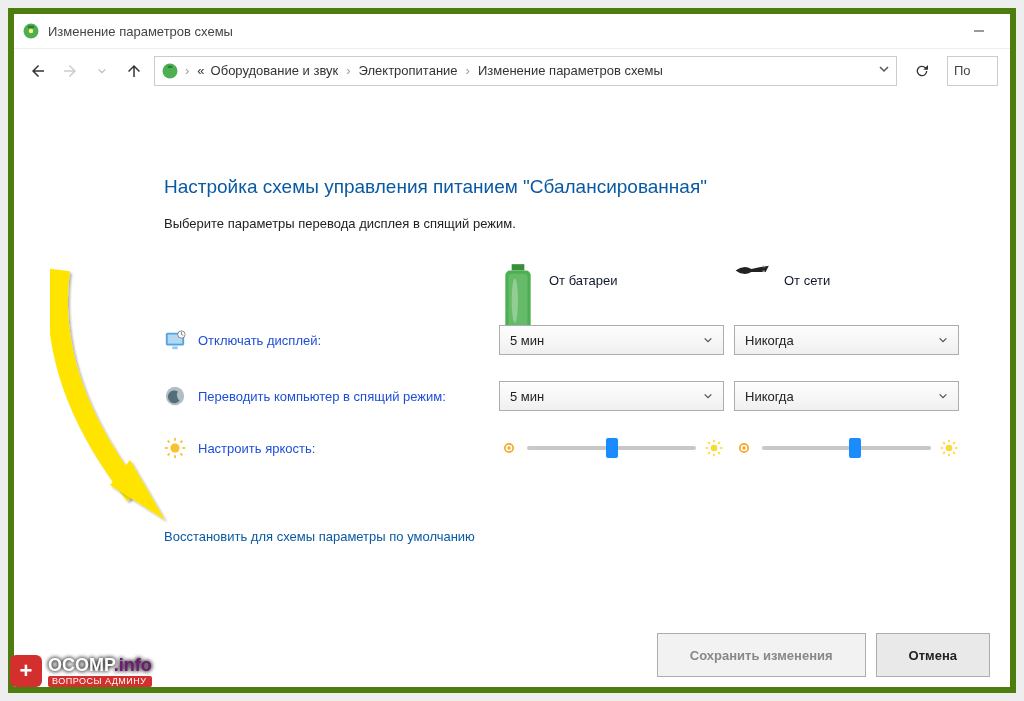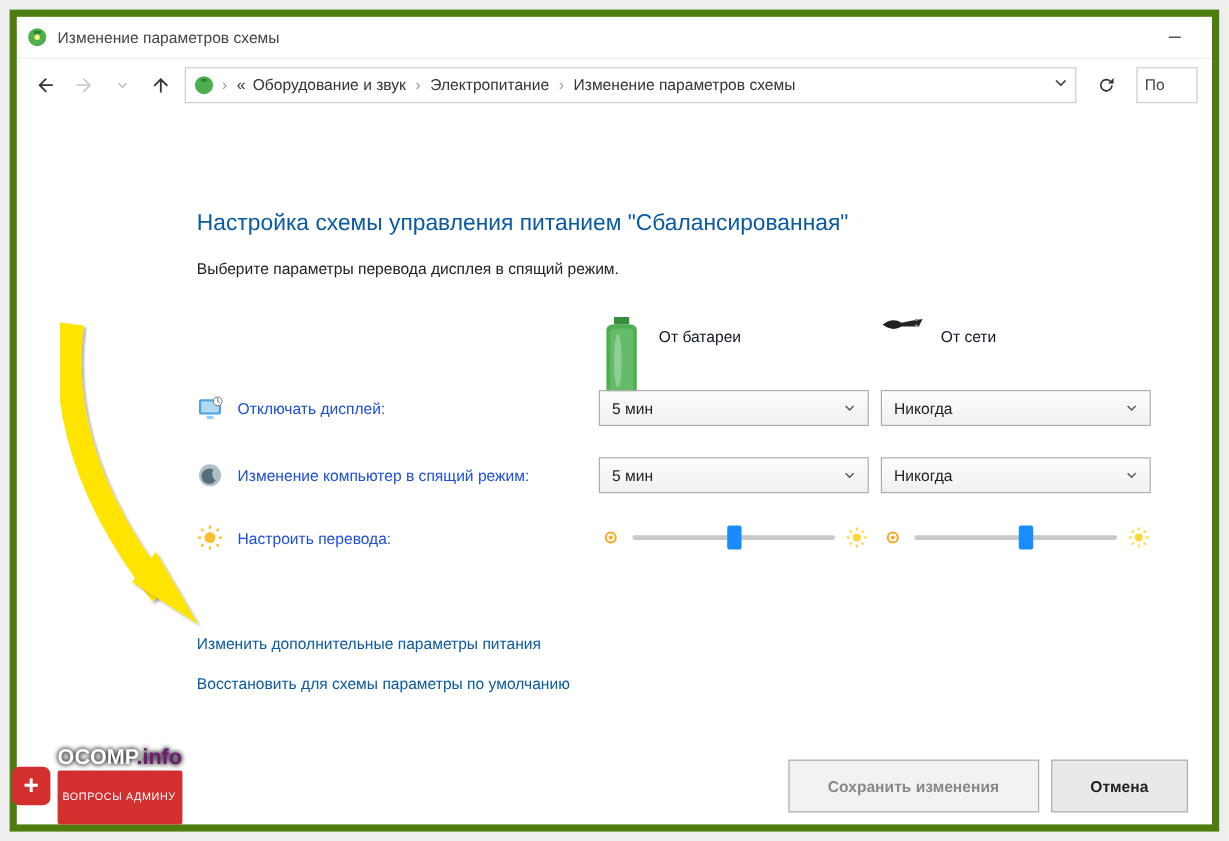--- a/index.html
+++ b/index.html
@@ -51,21 +51,21 @@
     .btn { height: 44px; padding: 0 32px; border: 1px solid #adadad; background: #e9e9e9; font-size: 13px; color: #222; display: flex; align-items: center; font-weight: bold; }
     .btn.disabled { color: #888; background: #f2f2f2; }
 
     .arrow-overlay { position: absolute; top: 260px; left: 25px; width: 170px; height: 270px; pointer-events: none; }
 
     .watermark { position: absolute; left: 10px; bottom: 14px; display: flex; align-items: center; gap: 6px; }
     .wm-badge { width: 32px; height: 32px; border-radius: 6px; background: #d32f2f; display: flex; align-items: center; justify-content: center; color: #fff; font-size: 22px; font-weight: bold; }
     .wm-text { display: flex; flex-direction: column; line-height: 1; }
     .wm-main { font-weight: bold; font-size: 18px; color: #fff; text-shadow: 0 0 4px rgba(0,0,0,0.8), 0 0 4px rgba(0,0,0,0.8); }
     .wm-main .info { color: #701a75; }
-    .wm-sub { font-size: 9px; color: #fff; background: #d32f2f; padding: 18px 4px; letter-spacing: 0.5px; border-radius: 2px; margin-top: 2px; }
+    .wm-sub { font-size: 9px; color: #fff; background: #d32f2f; padding: 1px 4px; letter-spacing: 0.5px; border-radius: 2px; margin-top: 2px; }
   </style>
 </head>
 <body>
 
 <div class="window">
 
   <div class="titlebar">
     <span class="icon">
       <svg viewBox="0 0 24 24">
           <circle cx="12" cy="12" r="10" fill="#4caf50"></circle>
@@ -190,21 +190,21 @@
             </svg></span>
       </div>
 
       <div class="rowlabel">
         <span class="ic">
           <svg viewBox="0 0 24 24">
               <circle cx="12" cy="12" r="10" fill="#b0bec5"></circle>
               <path d="M15 7a7 7 0 1 0 2 10 8 8 0 0 1-2-10z" fill="#546e7a"></path>
             </svg>
         </span>
-        <span style="max-width:260px">Изменение компьютер в спящий режим:</span>
+        <span style="max-width:260px">Переводить компьютер в спящий режим:</span>
       </div>
       <div class="dropdown">
         <span>5 мин</span>
         <span class="dd-chev"><svg width="10" height="10" viewBox="0 0 12 12">
               <path d="M2 4l4 4 4-4" stroke="#555" stroke-width="1.5" fill="none"></path>
             </svg></span>
       </div>
       <div class="dropdown">
         <span>Никогда</span>
         <span class="dd-chev"><svg width="10" height="10" viewBox="0 0 12 12">
@@ -221,21 +221,21 @@
                 <line x1="12" y1="20" x2="12" y2="23"></line>
                 <line x1="1" y1="12" x2="4" y2="12"></line>
                 <line x1="20" y1="12" x2="23" y2="12"></line>
                 <line x1="4" y1="4" x2="6" y2="6"></line>
                 <line x1="18" y1="18" x2="20" y2="20"></line>
                 <line x1="4" y1="20" x2="6" y2="18"></line>
                 <line x1="18" y1="6" x2="20" y2="4"></line>
               </g>
             </svg>
         </span>
-        <span>Настроить перевода:</span>
+        <span>Настроить яркость:</span>
       </div>
       <div class="slider">
         <span class="sun"><svg viewBox="0 0 24 24">
               <circle cx="12" cy="12" r="5" fill="none" stroke="#f9a825" stroke-width="2"></circle>
               <circle cx="12" cy="12" r="2" fill="#f9a825"></circle>
             </svg></span>
         <div class="track">
             <div class="thumb" style="left:50%"></div>
           </div>
         <span class="sun"><svg viewBox="0 0 24 24">
@@ -270,21 +270,20 @@
                 <line x1="5" y1="5" x2="7" y2="7"></line>
                 <line x1="17" y1="17" x2="19" y2="19"></line>
                 <line x1="5" y1="19" x2="7" y2="17"></line>
                 <line x1="17" y1="7" x2="19" y2="5"></line>
               </g>
             </svg></span>
       </div>
     </div>
 
     <div class="links">
-      <span class="link">Изменить дополнительные параметры питания</span>
       <span class="link">Восстановить для схемы параметры по умолчанию</span>
     </div>
   </div>
 
   <div class="footer">
     <div class="btn disabled">Сохранить изменения</div>
     <div class="btn">Отмена</div>
   </div>
 
 </div>

